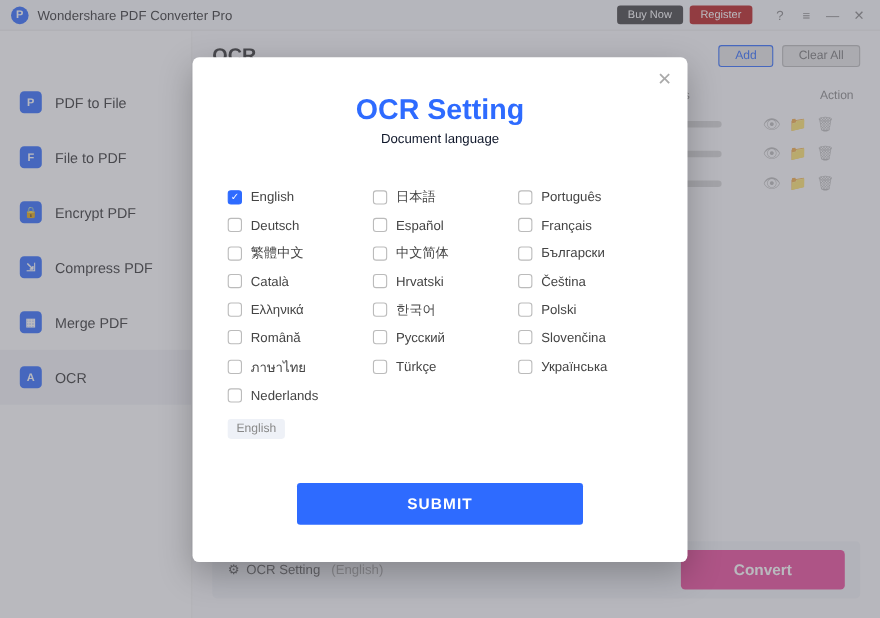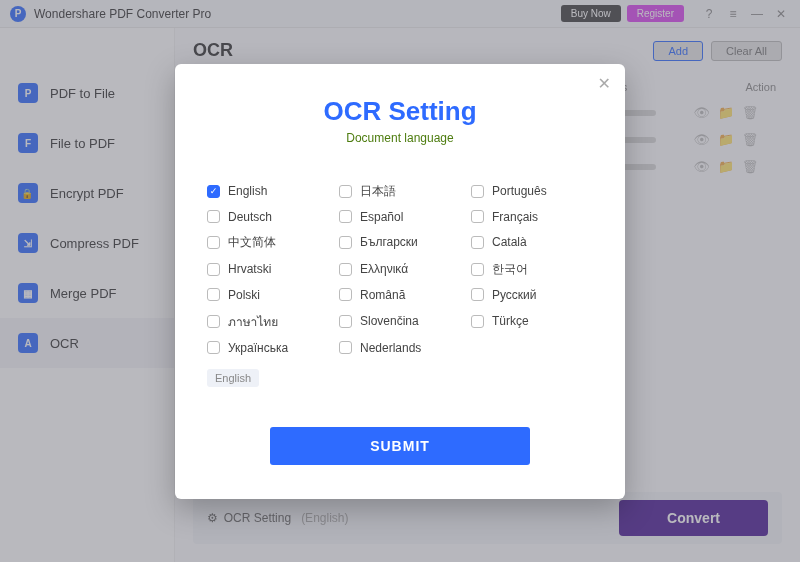--- a/index.html
+++ b/index.html
@@ -4,21 +4,21 @@
 <style>
 * { box-sizing: border-box; margin: 0; padding: 0; font-family: "Segoe UI", Arial, sans-serif; }
 body { width: 800px; height: 562px; overflow: hidden; background: #fff; }
 
 .window { width: 800px; height: 562px; position: relative; display: flex; flex-direction: column; }
 .titlebar { height: 28px; background: #f8f9fb; display: flex; align-items: center; padding: 0 10px; border-bottom: 1px solid #eaeaea; }
 .logo { width: 16px; height: 16px; border-radius: 50%; background: #2e6bff; margin-right: 8px; display:flex; align-items:center; justify-content:center; color:#fff; font-size:10px; font-weight:bold;}
 .app-title { font-size: 12px; color: #333; }
 .titlebar .spacer { flex: 1; }
 .btn-buy { background: #404040; color: #fff; font-size: 10px; padding: 3px 10px; border-radius: 3px; margin-right: 6px; cursor:pointer; }
-.btn-register { background: #d946ef; color: #fff; font-size: 10px; padding: 3px 10px; border-radius: 3px; margin-right: 10px; cursor:pointer;}
+.btn-register { background: #b91c1c; color: #fff; font-size: 10px; padding: 3px 10px; border-radius: 3px; margin-right: 10px; cursor:pointer;}
 .sys-icon { width: 18px; height: 18px; display: inline-flex; align-items: center; justify-content: center; color: #888; font-size: 12px; margin-left: 6px; cursor:pointer;}
 
 .body { flex: 1; display: flex; min-height: 0; }
 
 .sidebar { width: 175px; background: #fff; border-right: 1px solid #f0f0f0; padding-top: 40px; }
 .side-item { display: flex; align-items: center; padding: 0 18px; height: 50px; font-size: 13px; color: #333; cursor: pointer; }
 .side-item.selected { background: #f4f5f8; }
 .side-icon { width: 20px; height: 20px; border-radius: 4px; background: #2e6bff; margin-right: 12px; display:flex; align-items:center; justify-content:center; color:#fff; font-size:10px; font-weight:bold;}
 
 .main { flex: 1; background: #fcfcfd; display: flex; flex-direction: column; padding: 12px 18px 0 18px; }
@@ -32,27 +32,27 @@
 .col-status { margin-left: auto; width: 80px; }
 .col-action { width: 100px; text-align: right; }
 
 .row { display:flex; align-items:center; padding: 6px; }
 .progress { height: 6px; background: #d8d8d8; border-radius: 3px; flex:1; margin-right: 20px; }
 .row-actions { display:flex; gap:8px; color:#bbb; font-size:13px; width:100px; justify-content:center;}
 
 .bottom-bar { margin-top: auto; background: #f3f4f7; height: 52px; display:flex; align-items:center; padding: 0 14px; border-radius: 4px; margin-bottom: 18px;}
 .ocr-set { font-size: 12px; color: #666; display:flex; align-items:center; gap:6px; cursor:pointer;}
 .ocr-lang { color: #aaa; margin-left: 4px; }
-.btn-convert { margin-left: auto; background: #4c1d95; color: #fff; font-size: 14px; font-weight: 600; padding: 10px 48px; border-radius: 4px; cursor:pointer;}
+.btn-convert { margin-left: auto; background: #ec4899; color: #fff; font-size: 14px; font-weight: 600; padding: 10px 48px; border-radius: 4px; cursor:pointer;}
 
 .overlay { position: absolute; inset: 0; background: rgba(100,100,110,0.45); display:flex; align-items:center; justify-content:center; }
 .dialog { width: 450px; background: #fff; border-radius: 6px; padding: 18px 32px 26px 32px; position: relative; box-shadow: 0 10px 30px rgba(0,0,0,0.25);}
 .close-x { position: absolute; top: 10px; right: 14px; color: #aaa; font-size: 16px; cursor:pointer; }
 .dlg-title { text-align: center; font-size: 26px; font-weight: 700; color: #2e6bff; margin-top: 14px; }
-.dlg-sub { text-align: center; font-size: 12px; color: #4d7c0f; margin-top: 4px; margin-bottom: 38px; }
+.dlg-sub { text-align: center; font-size: 12px; color: #0f172a; margin-top: 4px; margin-bottom: 38px; }
 .lang-grid { display: grid; grid-template-columns: repeat(3, 1fr); column-gap: 10px; row-gap: 10px; font-size: 12px; color: #444; }
 .lang-item { display:flex; align-items:center; gap:8px; cursor:pointer;}
 .cb { width: 13px; height: 13px; border: 1.4px solid #bbb; border-radius: 3px; display:inline-flex; align-items:center; justify-content:center; flex-shrink:0;}
 .cb.checked { background: #2e6bff; border-color: #2e6bff; color:#fff; }
 .cb.checked::after { content:"✓"; font-size:9px; line-height:1; }
 .chip { display:inline-block; background:#eef1f7; color:#888; font-size:11px; padding: 3px 8px; border-radius:3px; margin-top: 14px; }
 .submit { display:block; width: 260px; margin: 40px auto 8px auto; background:#2e6bff; color:#fff; text-align:center; padding: 11px 16px; font-size: 14px; font-weight: 700; letter-spacing: 1px; border-radius:3px; cursor:pointer;}
 .gear { display:inline-block; }
 </style>
 </head>
@@ -171,61 +171,69 @@
           <div class="lang-item">
             <span class="cb"></span>
             <span>Español</span>
           </div>
           <div class="lang-item">
             <span class="cb"></span>
             <span>Français</span>
           </div>
           <div class="lang-item">
             <span class="cb"></span>
+            <span>繁體中文</span>
+          </div>
+          <div class="lang-item">
+            <span class="cb"></span>
             <span>中文简体</span>
           </div>
           <div class="lang-item">
             <span class="cb"></span>
             <span>Български</span>
           </div>
           <div class="lang-item">
             <span class="cb"></span>
             <span>Català</span>
           </div>
           <div class="lang-item">
             <span class="cb"></span>
             <span>Hrvatski</span>
           </div>
           <div class="lang-item">
             <span class="cb"></span>
+            <span>Čeština</span>
+          </div>
+          <div class="lang-item">
+            <span class="cb"></span>
             <span>Ελληνικά</span>
           </div>
           <div class="lang-item">
             <span class="cb"></span>
             <span>한국어</span>
           </div>
           <div class="lang-item">
             <span class="cb"></span>
             <span>Polski</span>
           </div>
           <div class="lang-item">
             <span class="cb"></span>
             <span>Română</span>
           </div>
           <div class="lang-item">
             <span class="cb"></span>
             <span>Русский</span>
           </div>
           <div class="lang-item">
             <span class="cb"></span>
+            <span>Slovenčina</span>
+          </div>
+          <div class="lang-item">
+            <span class="cb"></span>
             <span>ภาษาไทย</span>
-          </div>
-          <div class="lang-item">
-            <span class="cb"></span>
-            <span>Slovenčina</span>
           </div>
           <div class="lang-item">
             <span class="cb"></span>
             <span>Türkçe</span>
           </div>
           <div class="lang-item">
             <span class="cb"></span>
             <span>Українська</span>
           </div>
           <div class="lang-item">

